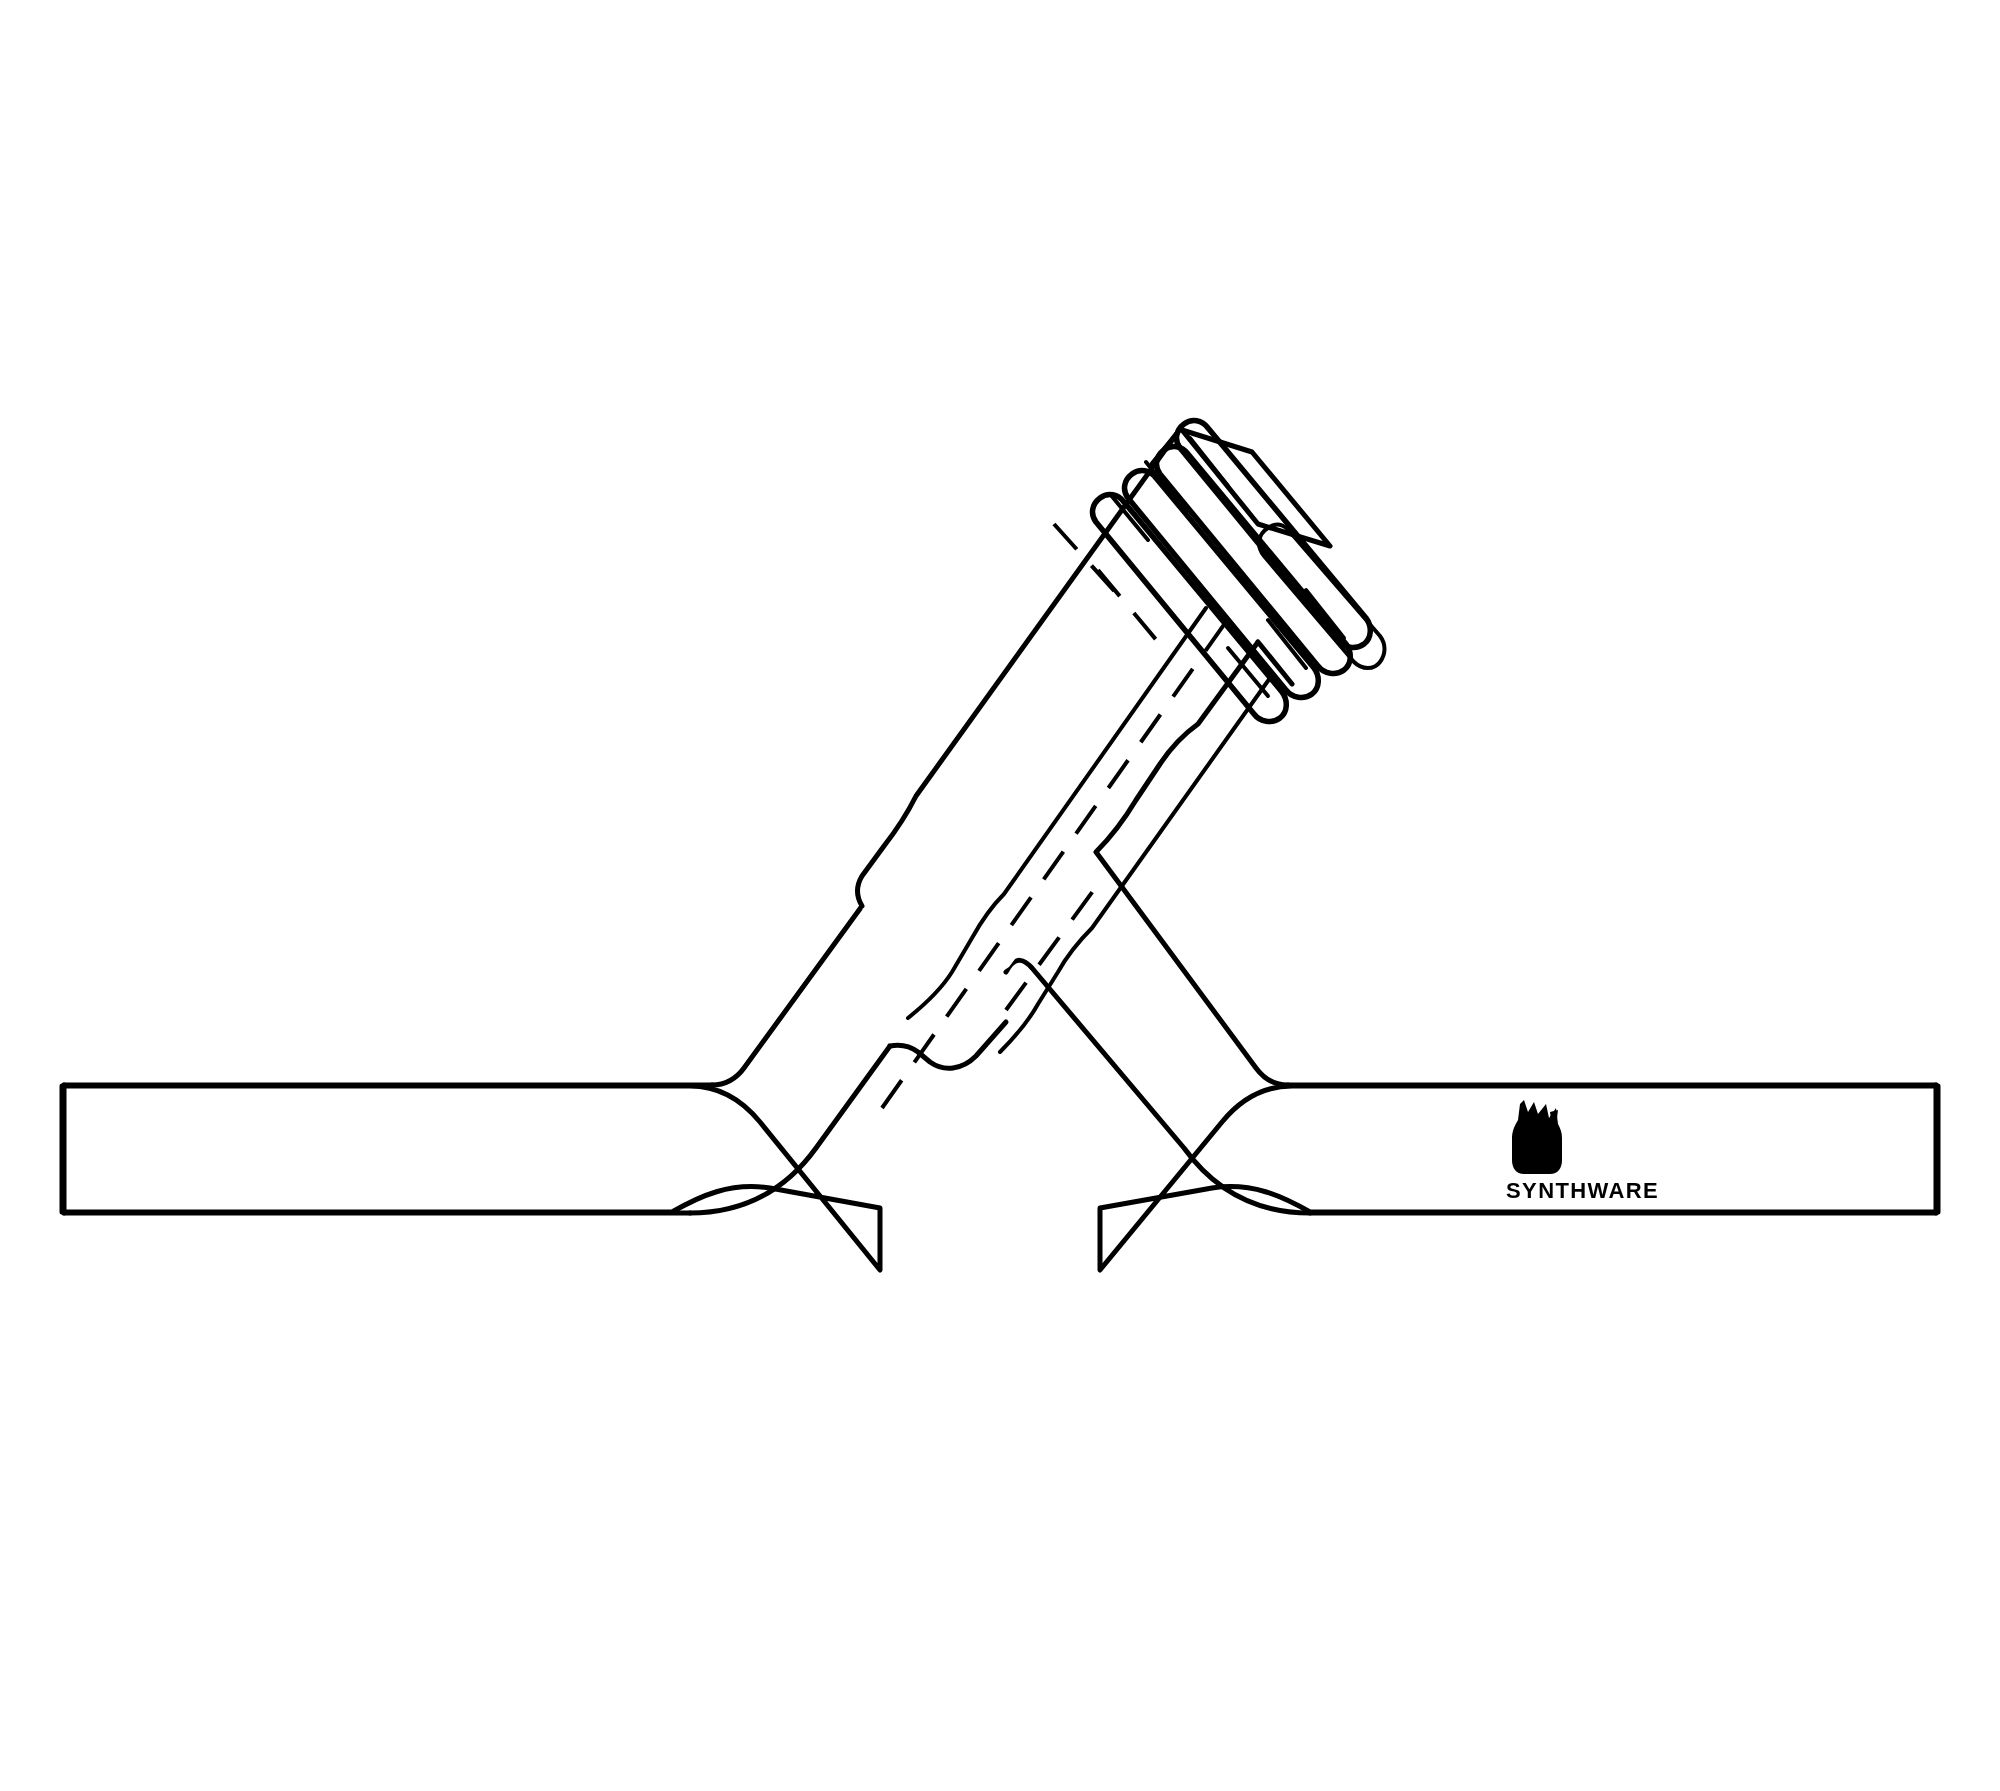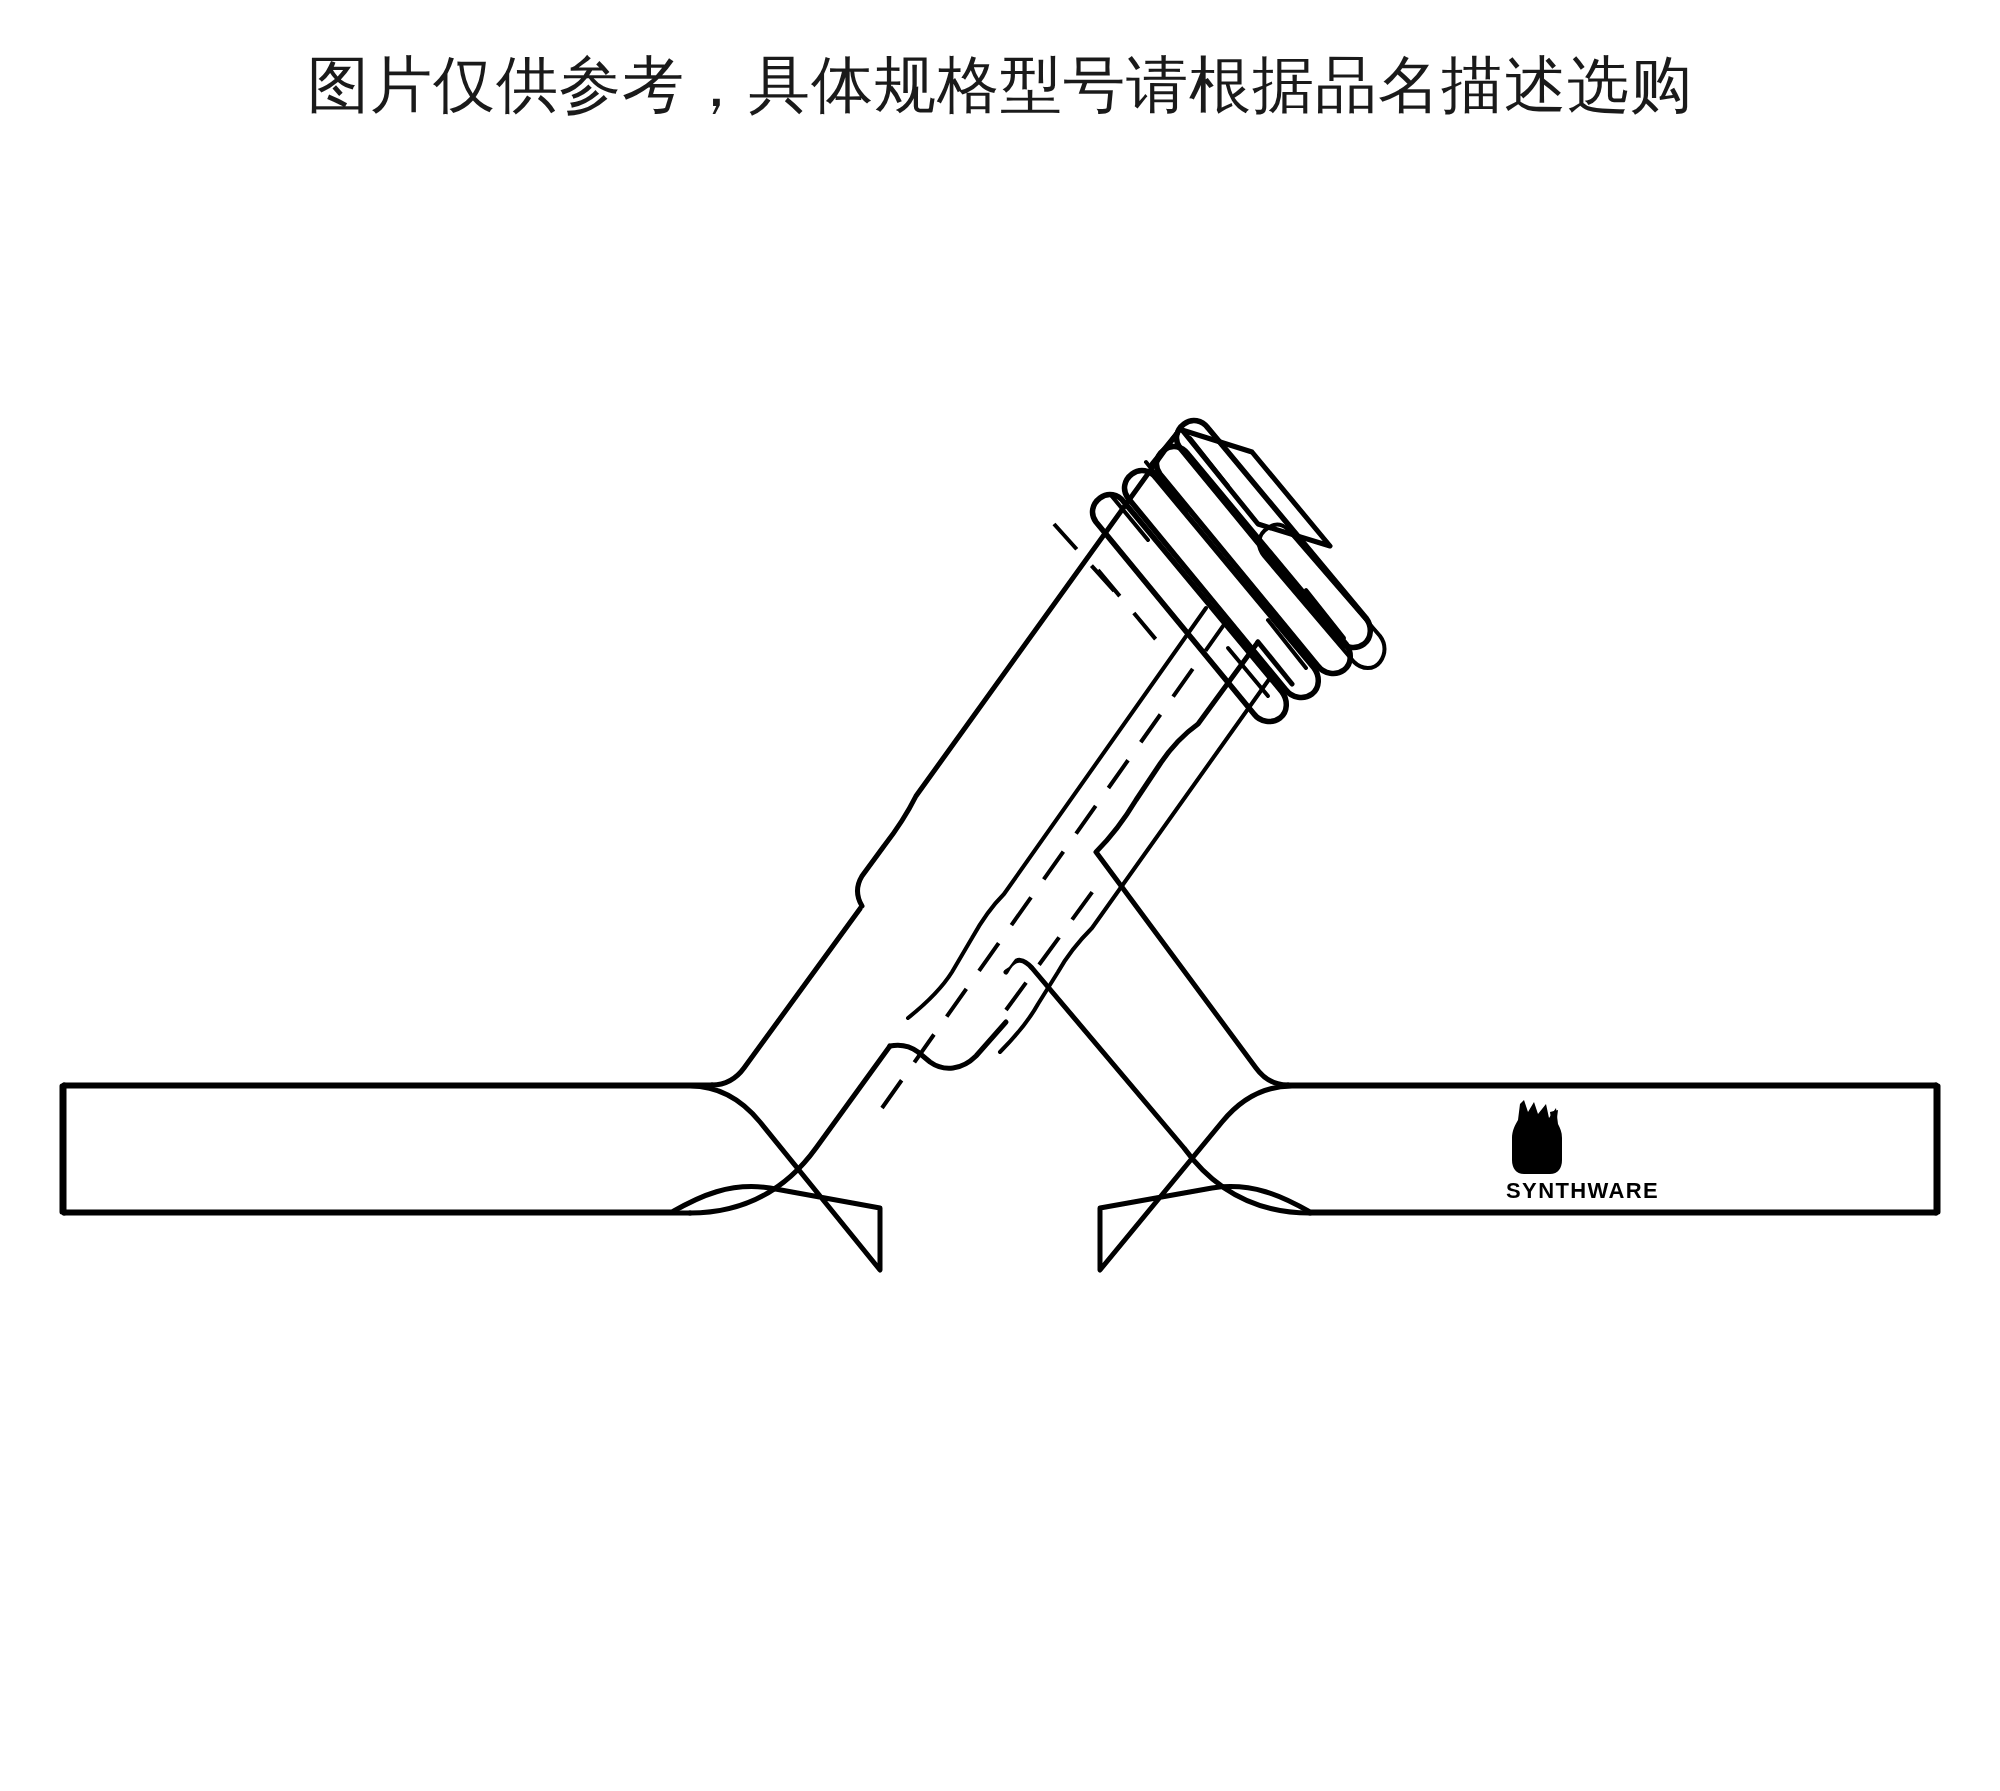--- a/index.html
+++ b/index.html
@@ -88,23 +88,20 @@
     font-weight: 700;
     letter-spacing: 1.4px;
     fill: #000000;
   }
 </style>
 </head>
 <body>
 
 <div id="page">
 
-  <div class="disclaimer-bar">
-    <div class="disclaimer-text">图片仅供参考，具体规格型号请根据品名描述选购</div>
-  </div>
 
   <div class="figure-wrap">
     <svg class="figure" viewBox="0 0 2000 1791" xmlns="http://www.w3.org/2000/svg">
 
       <g>
 
         <path class="outline" d="M 62,1086
                  L 690,1086
                  C 718,1086 742,1100 760,1122
                  L 880,1270

